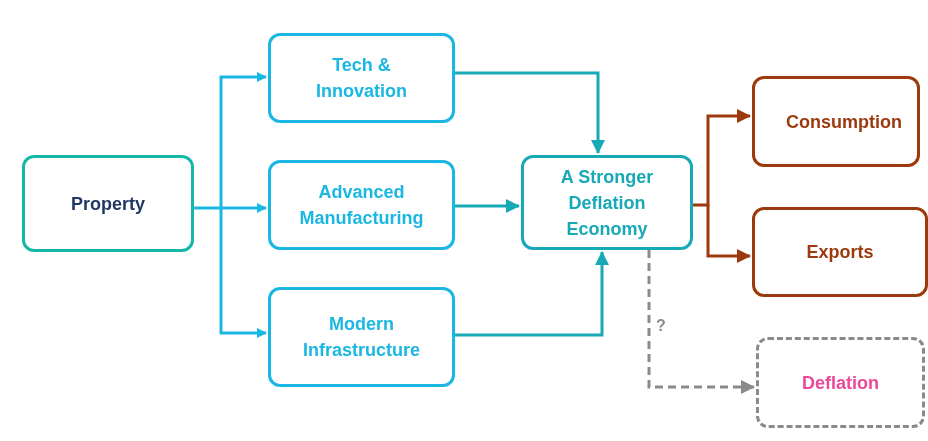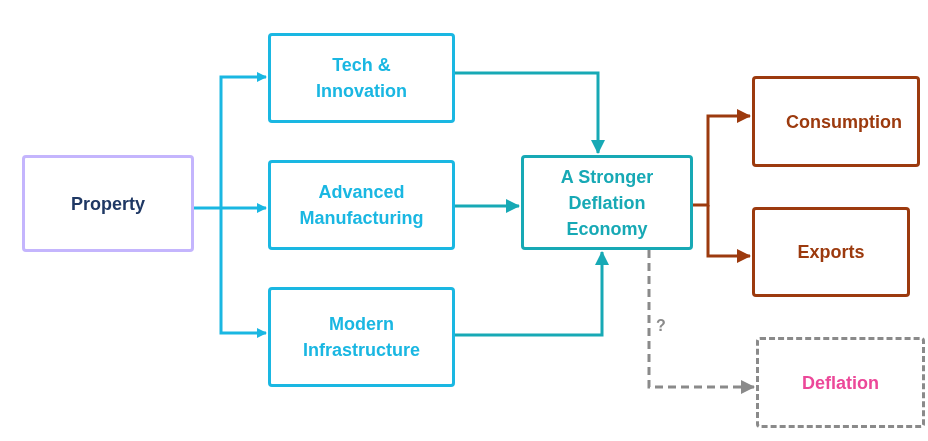--- a/index.html
+++ b/index.html
@@ -1,22 +1,22 @@
 <!DOCTYPE html>
 <html><head>
 <meta charset="utf-8">
 <style>
   html, body { margin: 0; padding: 0; background: #ffffff; }
   body { width: 928px; height: 441px; position: relative; overflow: hidden;
          font-family: "Liberation Sans", sans-serif; }
   svg.links { position: absolute; left: 0; top: 0; width: 928px; height: 441px; }
-  .box { position: absolute; box-sizing: border-box; border-radius: 4px;
+  .box { position: absolute; box-sizing: border-box; border-radius: 12px;
          display: flex; align-items: center; justify-content: center; text-align: center;
          font-weight: bold; font-size: 18px; line-height: 26px; background: #fff; }
-  .navy { border: 3px solid #c4b5fd; color: #1f3864; }
+  .navy { border: 3px solid #14b8a6; color: #1f3864; }
   .cyan { border: 3px solid #1ab7e2; color: #1ab7e2; }
   .teal { border: 3px solid #17a9b5; color: #17a9b5; }
   .rust { border: 3px solid #9c3a0e; color: #9c3a0e; }
   .gray { border: 3px dashed #8a8a8a; color: #ec4899; }
   .q { position: absolute; left: 656px; top: 317px; font-weight: bold; font-size: 16px; color: #8a8a8a; }
 </style>
 </head>
 <body>
 
 <svg class="links" viewBox="0 0 928 441">
@@ -66,21 +66,21 @@
 </div>
 
 <div class="box teal" style="left:521px;top:155px;width:172px;height:95px;">
   <span style="width:120px;">A Stronger Deflation Economy</span>
 </div>
 
 <div class="box rust" style="left:752px;top:76px;width:168px;height:91px;padding-left:16px;">
   <span>Consumption</span>
 </div>
 
-<div class="box rust" style="left:752px;top:207px;width:158px;height:90px;">
+<div class="box rust" style="left:752px;top:207px;width:176px;height:90px;">
   <span>Exports</span>
 </div>
 
 <div class="box gray" style="left:756px;top:337px;width:169px;height:91px;">
   <span>Deflation</span>
 </div>
 
 <div class="q">?</div>
 
 </body></html>

